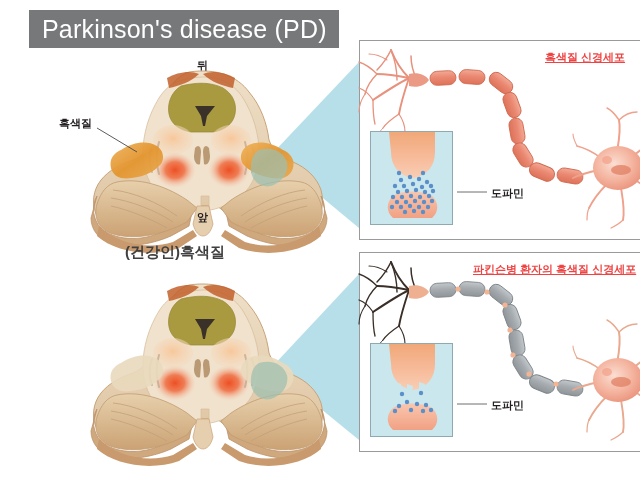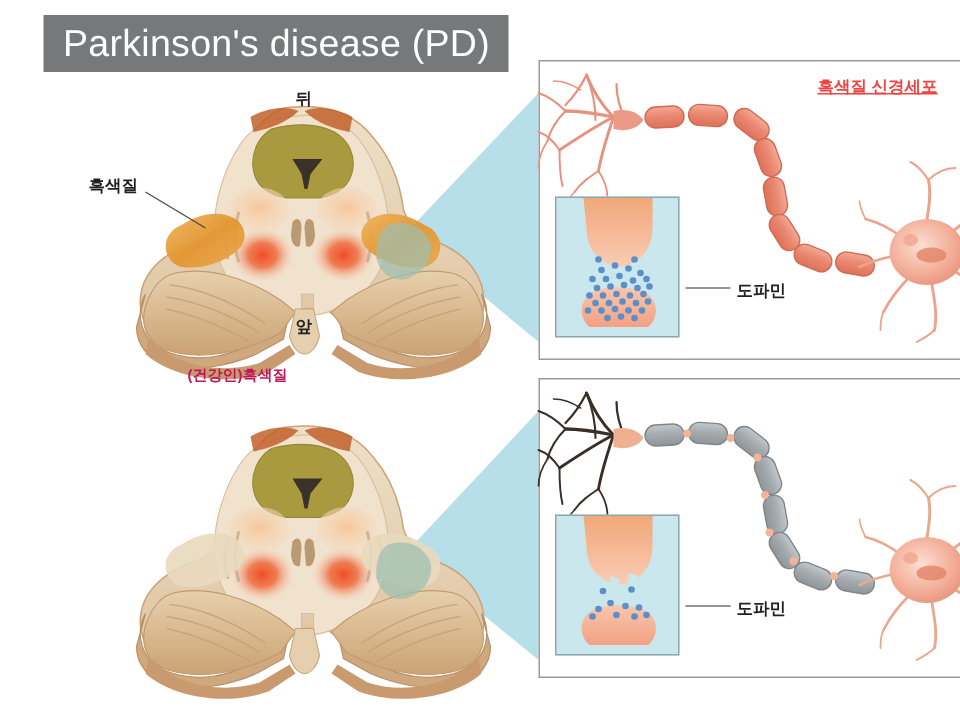--- a/index.html
+++ b/index.html
@@ -15,21 +15,21 @@
     position:absolute;left:8px;top:10px;width:310px;height:38px;
     background:#77787a;display:flex;align-items:center;
   }
   .title-banner .txt{
     color:#ffffff;font-size:25px;letter-spacing:.2px;padding-left:13px;
     font-family:"Liberation Sans","DejaVu Sans",sans-serif;white-space:nowrap;
   }
 
   
   .cap{
-    position:absolute;font-size:10px;font-weight:bold;color:#be185d;
+    position:absolute;font-size:15px;font-weight:bold;color:#404040;
     white-space:nowrap;text-align:center;
   }
   .klabel{
     position:absolute;font-size:11px;font-weight:bold;color:#231f20;white-space:nowrap;
   }
   .panel-title{
     position:absolute;font-size:11px;font-weight:bold;color:#ef4444;white-space:nowrap;text-decoration:underline;
   }
 
   
@@ -387,20 +387,21 @@
           <circle cx="402" cy="212" r="2.2"></circle>
         <circle cx="378" cy="173" r="2.2"></circle>
           <circle cx="402" cy="173" r="2.2"></circle>
       </g>
       <line x1="436" y1="192" x2="466" y2="192" stroke="#6f6f6f" stroke-width="1"></line>
     </g>
   </svg>
   <div class="klabel" style="left:470px;top:186px;">도파민</div>
 
   <div class="panel panel-bot"></div>
+  <div class="panel-title" style="left:452px;top:262px;">파킨슨병 환자의 흑색질 신경세포</div>
 
   <svg class="abs" width="640" height="480">
     <defs>
       <linearGradient id="myeP" x1="0" y1="0" x2="0" y2="1">
         <stop offset="0%" stop-color="#c3c8cb"></stop>
         <stop offset="45%" stop-color="#a5abaf"></stop>
         <stop offset="100%" stop-color="#8f9599"></stop>
       </linearGradient>
     </defs>
     <g>

